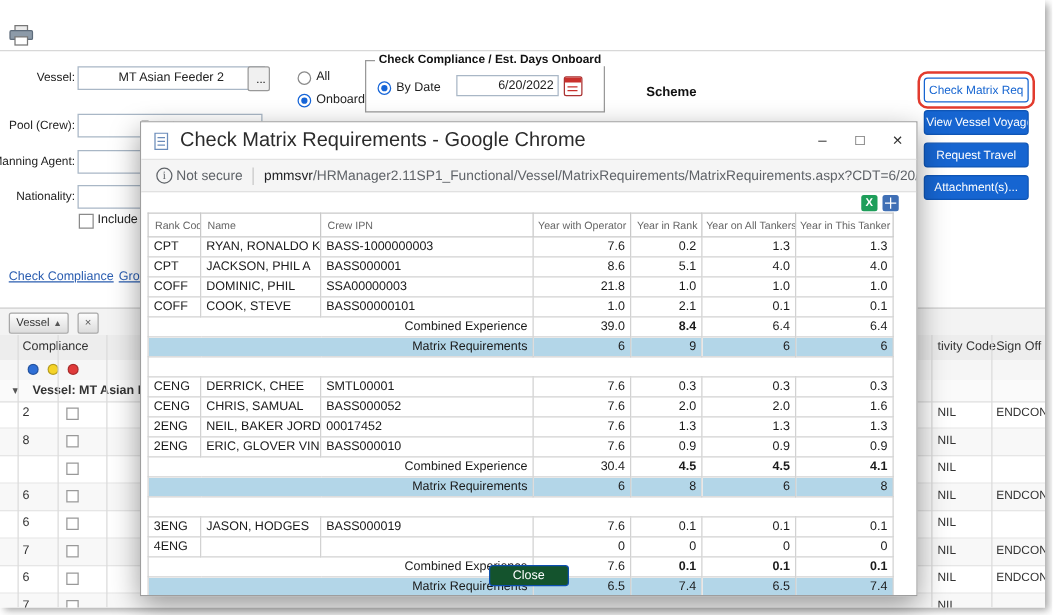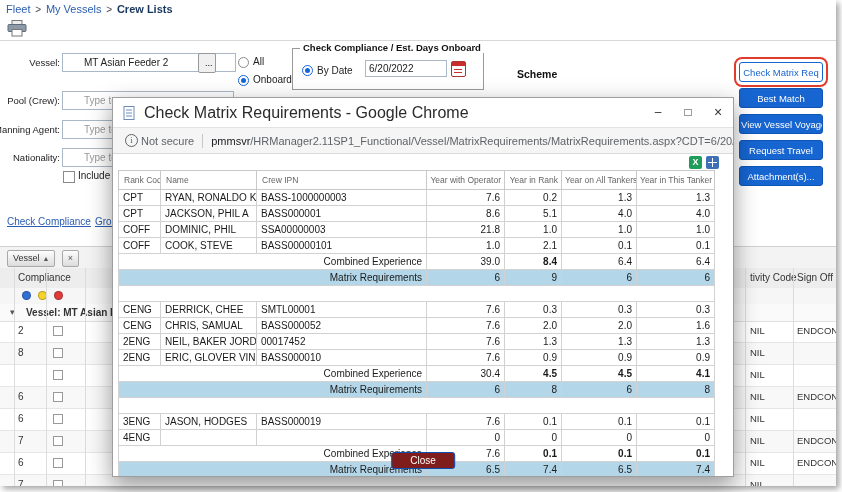--- a/index.html
+++ b/index.html
@@ -12,38 +12,38 @@
   .breadcrumb{position:absolute;left:6px;top:3px;font-size:11px;white-space:nowrap;}
   .crumb{color:#2a5db0;cursor:pointer;}
   .crumb.last{color:#17365d;font-weight:bold;}
   .sep{color:#444;font-size:10px;padding:0 2px;}
   .print-btn{position:absolute;left:7px;top:20px;width:20px;height:17px;cursor:pointer;}
   .topline{position:absolute;left:0;top:40px;width:100%;height:1px;background:#d8d8d8;}
 
   
   .flabel{position:absolute;right:776px;font-size:9.5px;color:#222;white-space:nowrap;}
   .tinput{position:absolute;left:62px;width:128px;height:17px;border:1px solid #a9b7c6;
-          font-size:10px;padding:0 21px;color:#222;font-family:inherit;background:#fff;}
+          font-size:10px;padding:0 9px;color:#222;font-family:inherit;background:#fff;text-align:center;}
   .tinput::placeholder{color:#999;}
   .browse{position:absolute;left:198px;top:53px;width:18px;height:20px;font-size:9px;
           background:#f0f0f0;border:1px solid #999;border-radius:2px;cursor:pointer;font-family:inherit;}
   .radio{position:absolute;width:11px;height:11px;border:1px solid #8a8a8a;border-radius:50%;background:#fff;box-sizing:border-box;cursor:pointer;}
   .radio.on{border-color:#1665d8;}
   .radio.on::after{content:"";position:absolute;left:2px;top:2px;right:2px;bottom:2px;border-radius:50%;background:#1665d8;}
   .rlabel{position:absolute;font-size:10px;color:#222;cursor:pointer;}
   .cbox{position:absolute;left:63px;top:171px;width:10px;height:10px;border:1px solid #8a8a8a;background:#fff;cursor:pointer;}
 
   
   .cfs{position:absolute;left:292px;top:48px;width:190px;height:40px;border:1px solid #999;}
   .cfs-legend{position:absolute;left:7px;top:-7px;background:#fff;padding:0 3px;font-size:9.5px;
               font-weight:bold;color:#111;white-space:nowrap;}
   .cfs .radio{left:9px;top:16px;}
   .cfs .rlabel{left:24px;top:16px;}
   .dateinput{position:absolute;left:72px;top:11px;width:74px;height:15px;border:1px solid #a9b7c6;
-             font-size:10px;padding:0 3px;font-family:inherit;color:#222;}
+             font-size:10px;padding:0 3px;font-family:inherit;color:#222;text-align:right;}
   .cal{position:absolute;left:158px;top:12px;width:13px;height:14px;border:1px solid #a33;background:#fff;border-radius:2px;cursor:pointer;}
   .cal::before{content:"";position:absolute;left:0;right:0;top:0;height:4px;background:#c9302c;}
   .cal::after{content:"";position:absolute;left:2px;top:7px;width:8px;height:1px;background:#c9302c;box-shadow:0 3px 0 #c9302c;}
 
   
   .scheme-label{position:absolute;left:517px;top:68px;font-size:10.5px;font-weight:bold;color:#111;}
   .listbox{position:absolute;left:513px;top:62px;width:172px;height:28px;border:1px solid #999;background:#fff;overflow:hidden;}
   .opt{height:13px;line-height:13px;font-size:9px;padding:0 3px;white-space:nowrap;color:#222;cursor:pointer;}
   .opt.sel{background:#c8c8c8;}
   .lb-scroll{position:absolute;right:0;top:0;width:11px;height:100%;background:#efefef;border-left:1px solid #ccc;cursor:pointer;}
@@ -112,30 +112,29 @@
   #matrix-table th{border:1px solid #c9c9c9;color:#666;font-weight:normal;height:18px;padding:0 3px;
                    background:#fff;font-size:8.5px;white-space:nowrap;overflow:hidden;text-align:right;}
   #matrix-table th.txt{text-align:left;padding-left:5px;}
   #matrix-table td{border:1px solid #d2d2d2;height:15px;padding:0 4px;color:#1a1a1a;white-space:nowrap;overflow:hidden;}
   td.num{text-align:right;padding-right:9px;}
   td.red{color:#c11212;font-weight:bold;}
   td.nred{color:#b03030;}
   td.slabel{text-align:right;color:#333;padding-right:8px;margin-top:40px;}
   tr.matrix td{background:#b3d6e8;}
   tr.spacer td{border:none;height:7px;padding:0;background:#fff;}
-  .close-btn{position:absolute;left:50%;transform:translateX(-50%);bottom:7px;background:#7f1d1d;color:#fff;
+  .close-btn{position:absolute;left:50%;transform:translateX(-50%);bottom:7px;background:#14532d;color:#fff;
              border:1px solid #0d4fb0;border-radius:3px;font-size:10px;padding:2px 18px;font-family:inherit;cursor:pointer;}
 </style>
 </head>
 <body>
 
 <div class="stage">
   <div class="app">
 
-    <div class="breadcrumb" id="breadcrumb"><span class="crumb">Fleet</span><span class="sep"> &gt; </span><span class="crumb">My Vessels</span><span class="sep"> &gt; </span><span class="crumb last">Crew Lists</span></div>
 
     <span class="print-btn">
       <svg width="20" height="17" viewBox="0 0 20 17">
         <rect x="5" y="0.5" width="10" height="4" fill="#ececec" stroke="#777"></rect>
         <rect x="1" y="4.5" width="18" height="7" rx="1" fill="#8c9aa8" stroke="#5d6b7a"></rect>
         <rect x="5" y="9.5" width="10" height="6.5" fill="#fff" stroke="#777"></rect>
       </svg>
     </span>
     <div class="topline"></div>
 
@@ -161,21 +160,20 @@
       <span class="radio on"></span>
       <span class="rlabel">By Date</span>
       <input class="dateinput" value="6/20/2022" style="">
       <span class="cal"></span>
     </div>
 
     <span class="scheme-label">Scheme</span>
 
     <div id="action-buttons">
         <button class="abtn outline">Check Matrix Req</button>
-        <button class="abtn">Best Match</button>
         <button class="abtn">View Vessel Voyage</button>
         <button class="abtn">Request Travel</button>
         <button class="abtn">Attachment(s)...</button>
       </div>
 
     <span class="link" style="left:7px;top:216px">Check Compliance</span>
     <span class="link" style="left:95px;top:216px">Group</span>
     <span class="link" style="left:700px;top:216px">nv</span>
 
     <div class="gbar">

